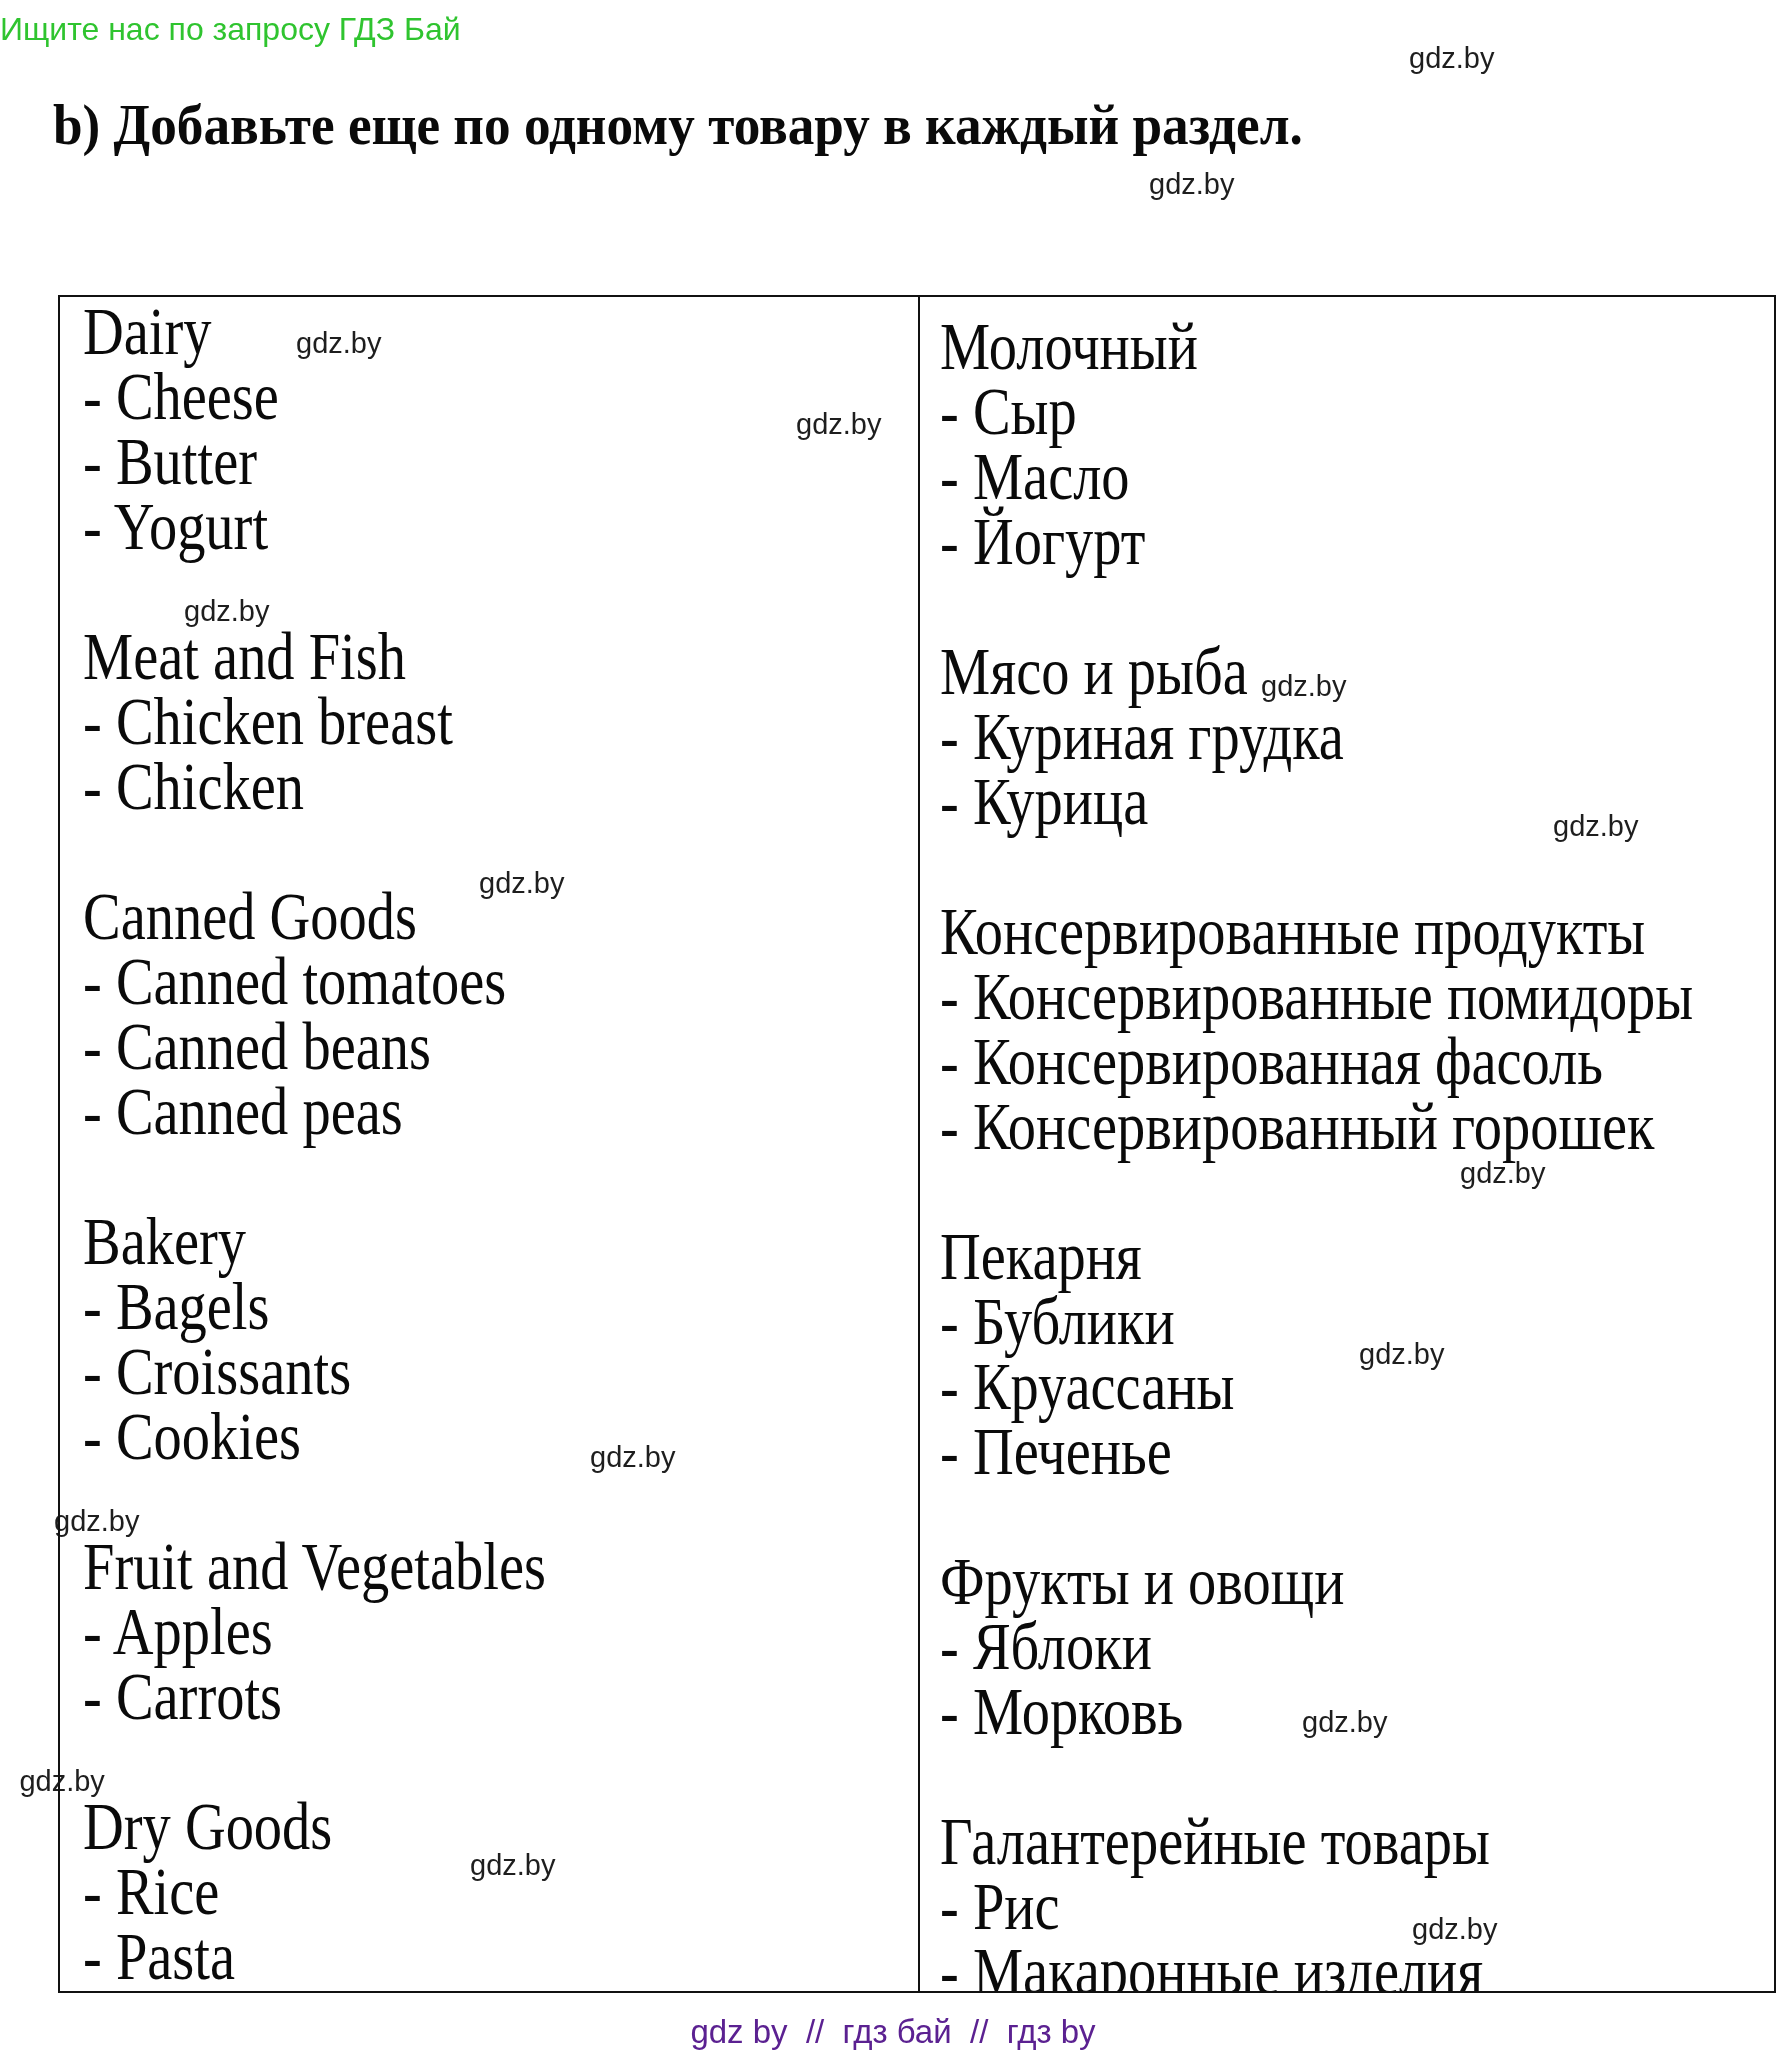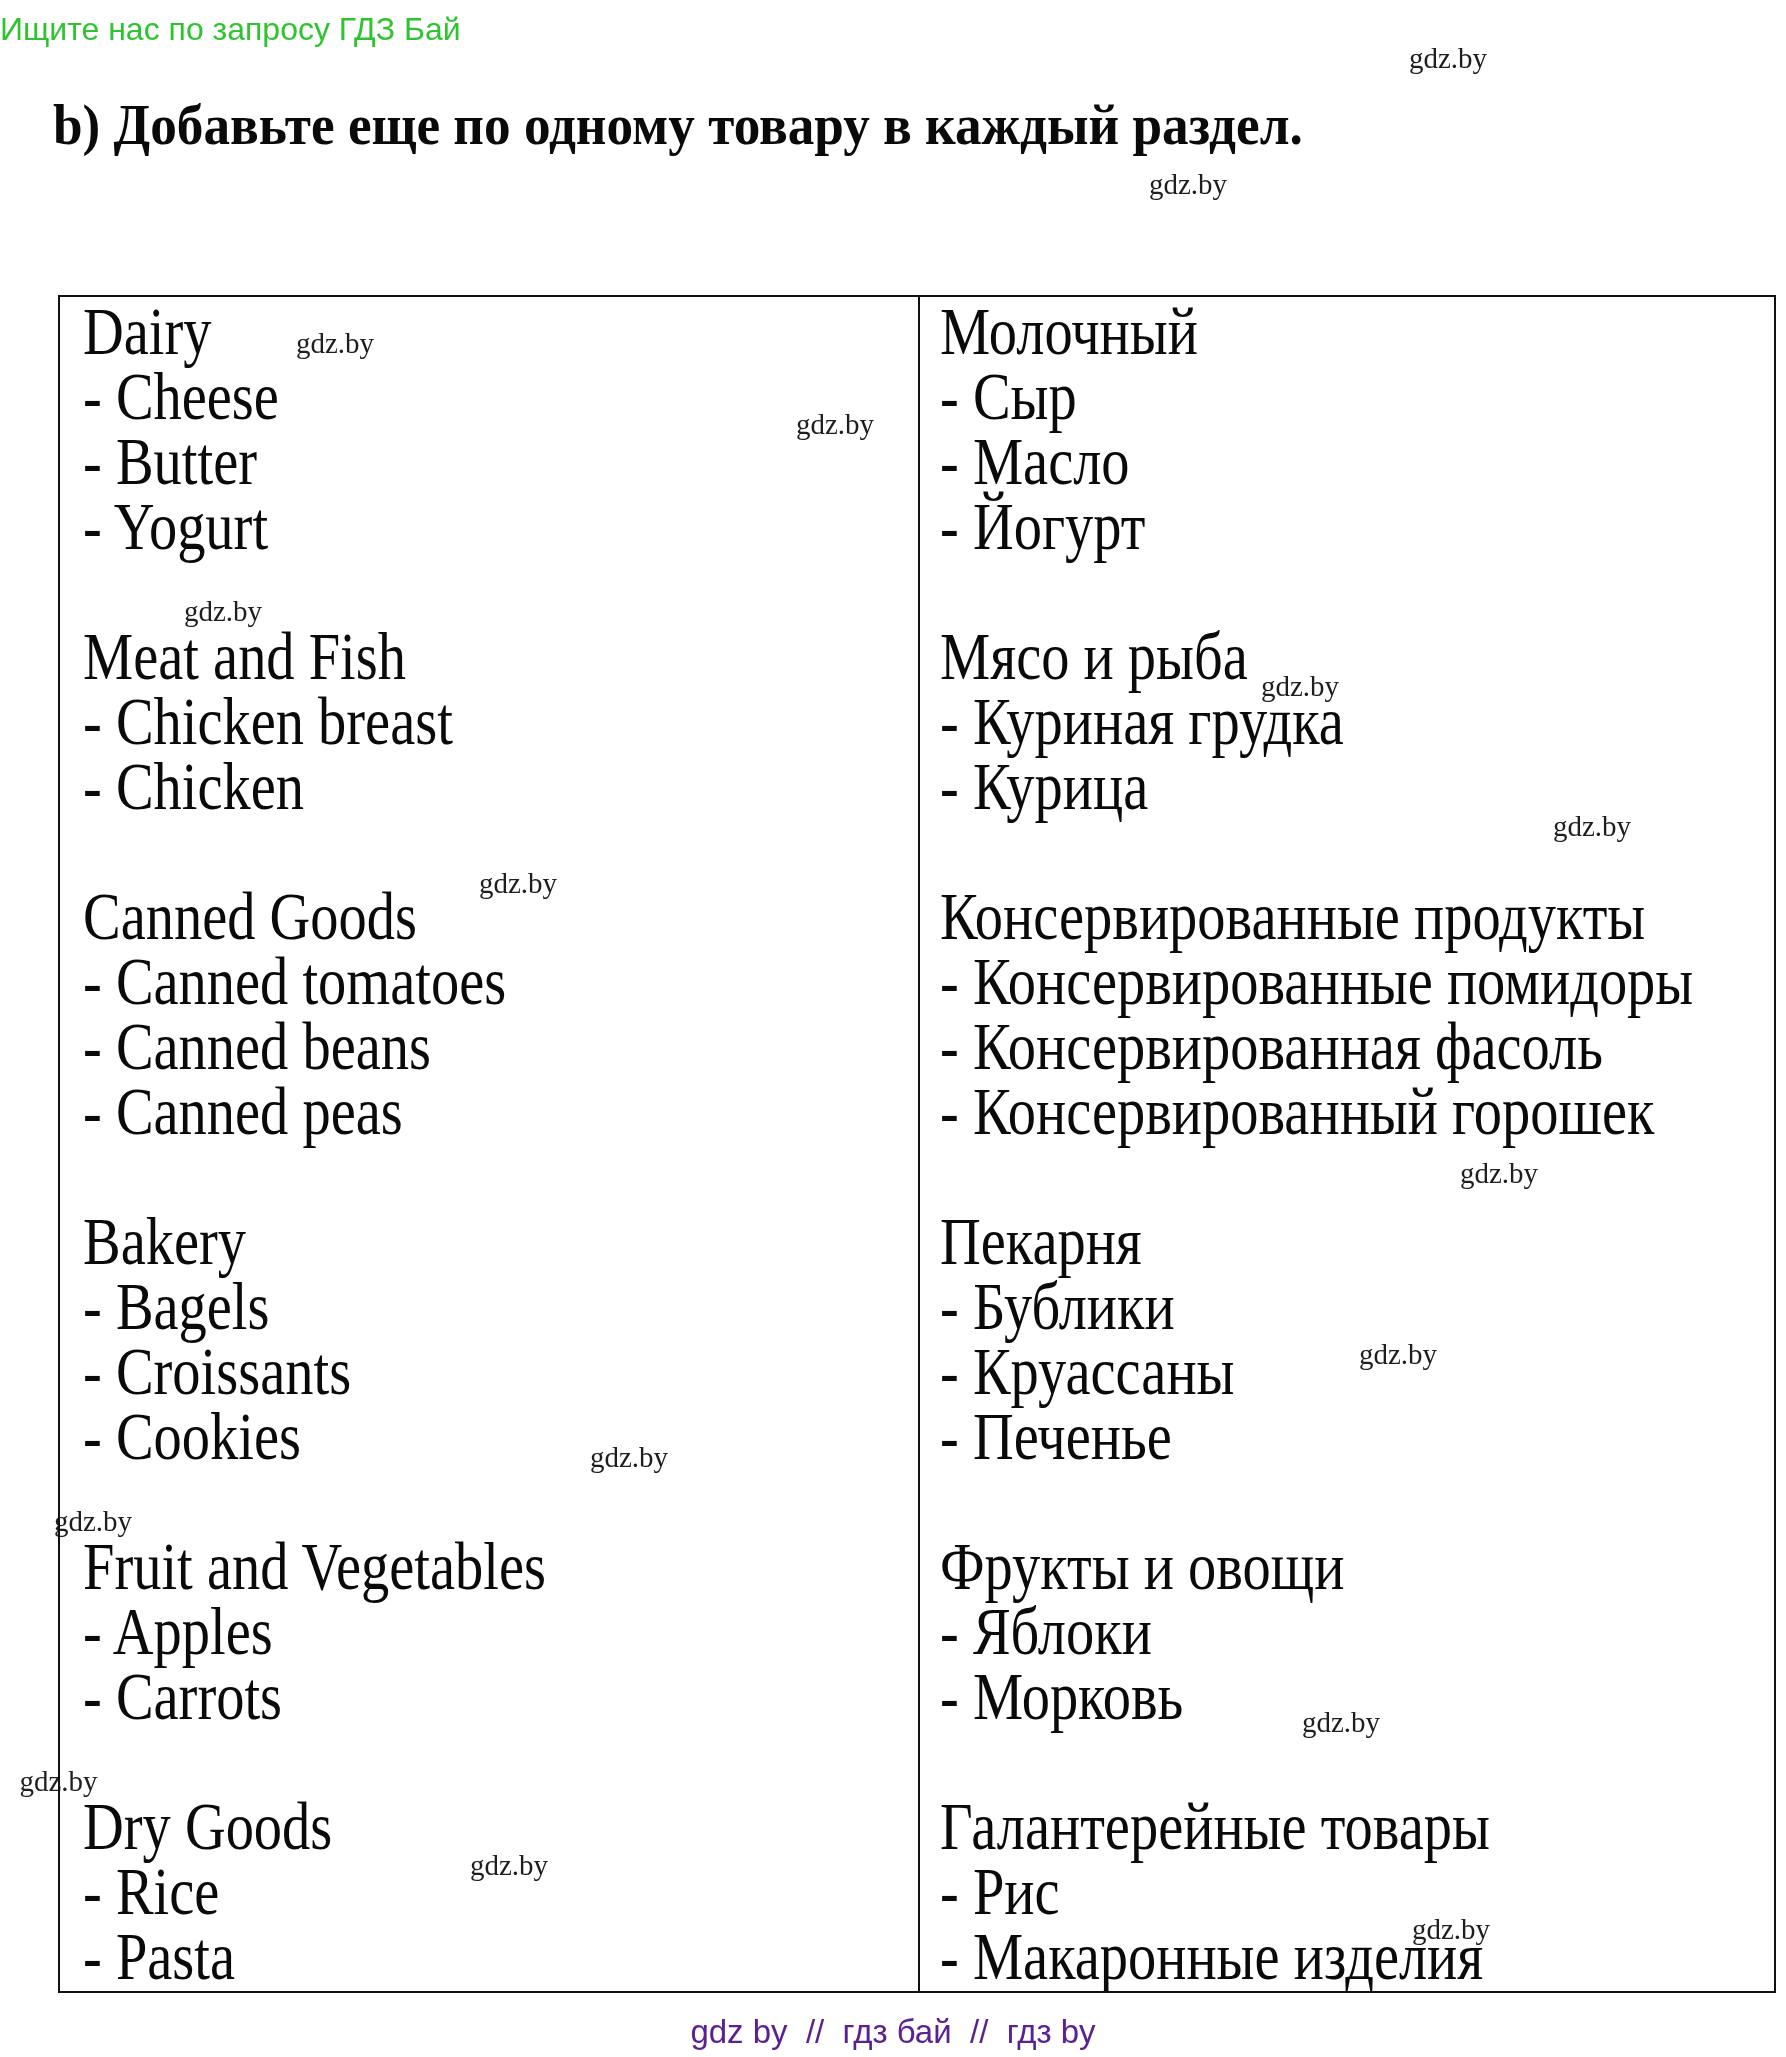--- a/index.html
+++ b/index.html
@@ -18,41 +18,41 @@
   }
   .heading {
     position: absolute; left: 53px; top: 93px;
     font-size: 56px; font-weight: bold;
     color: var(--text, #0a0a0a);
     white-space: nowrap;
     transform: scaleX(0.95); transform-origin: 0 0;
   }
   .wm {
     position: absolute;
-    font-family: Liberation Serif, serif;
+    font-family: Liberation Sans, sans-serif;
     font-size: 29px;
     color: var(--wm, #1e1e1e);
     white-space: nowrap;
     line-height: 1.1;
   }
   .answer-table {
     position: absolute; left: 58px; top: 295px;
     width: 1718px; height: 1698px;
     border: 2.9px solid var(--border, #111111);
     box-sizing: border-box;
     display: flex;
     background: transparent;
   }
   .col {
     box-sizing: border-box;
     padding: 1.9px 7.8px 0 23px;
     overflow: hidden;
   }
   .col-left { width: 860px; border-right: 2.9px solid var(--border, #111111); }
-  .col-right { flex: 1; padding-left: 20.4px; }
+  .col-right { flex: 1; padding-left: 20.4px; margin-top: 15px; }
   .cell-scale {
     transform: scaleX(0.83);
     transform-origin: 0 0;
     width: 121%;
   }
   .section { margin-top: 65px; }
   .section:first-child { margin-top: 0; }
   .line {
     font-size: 68px;
     line-height: 65px;

